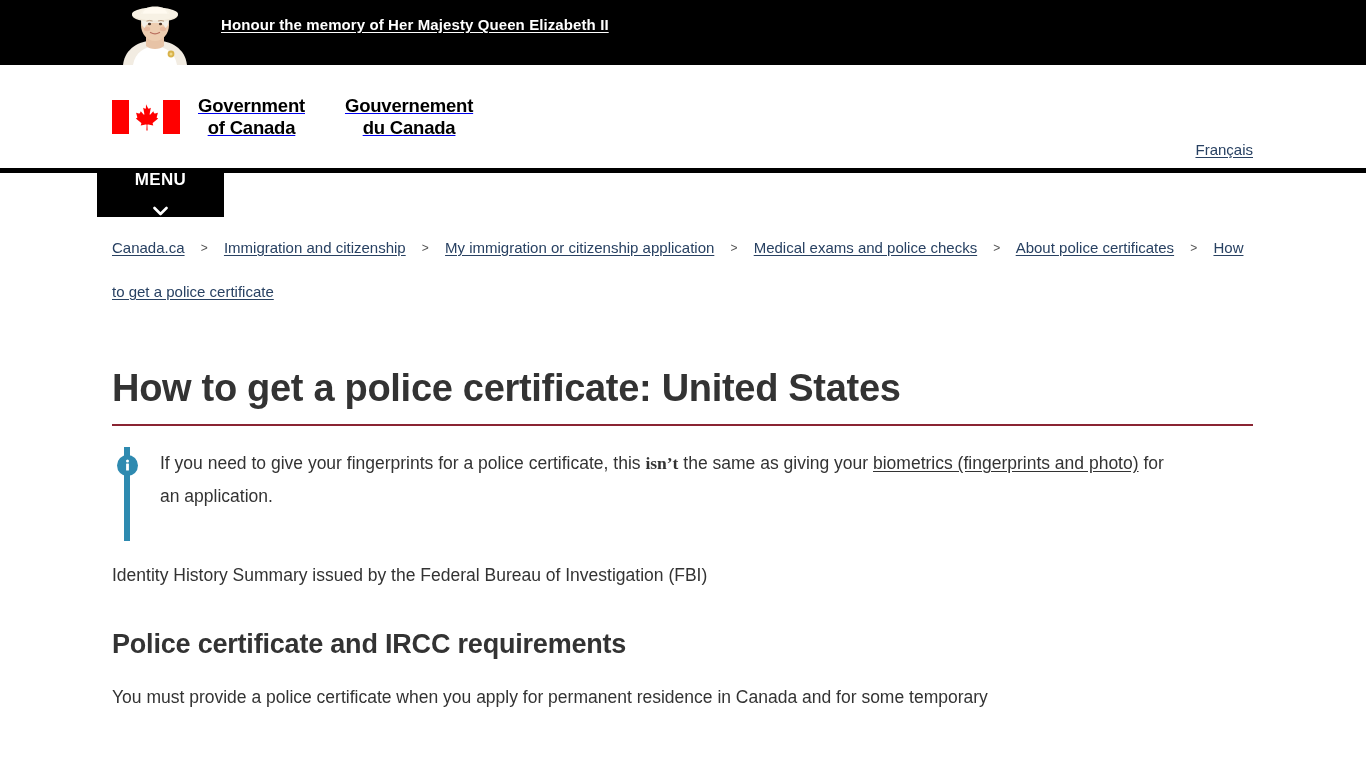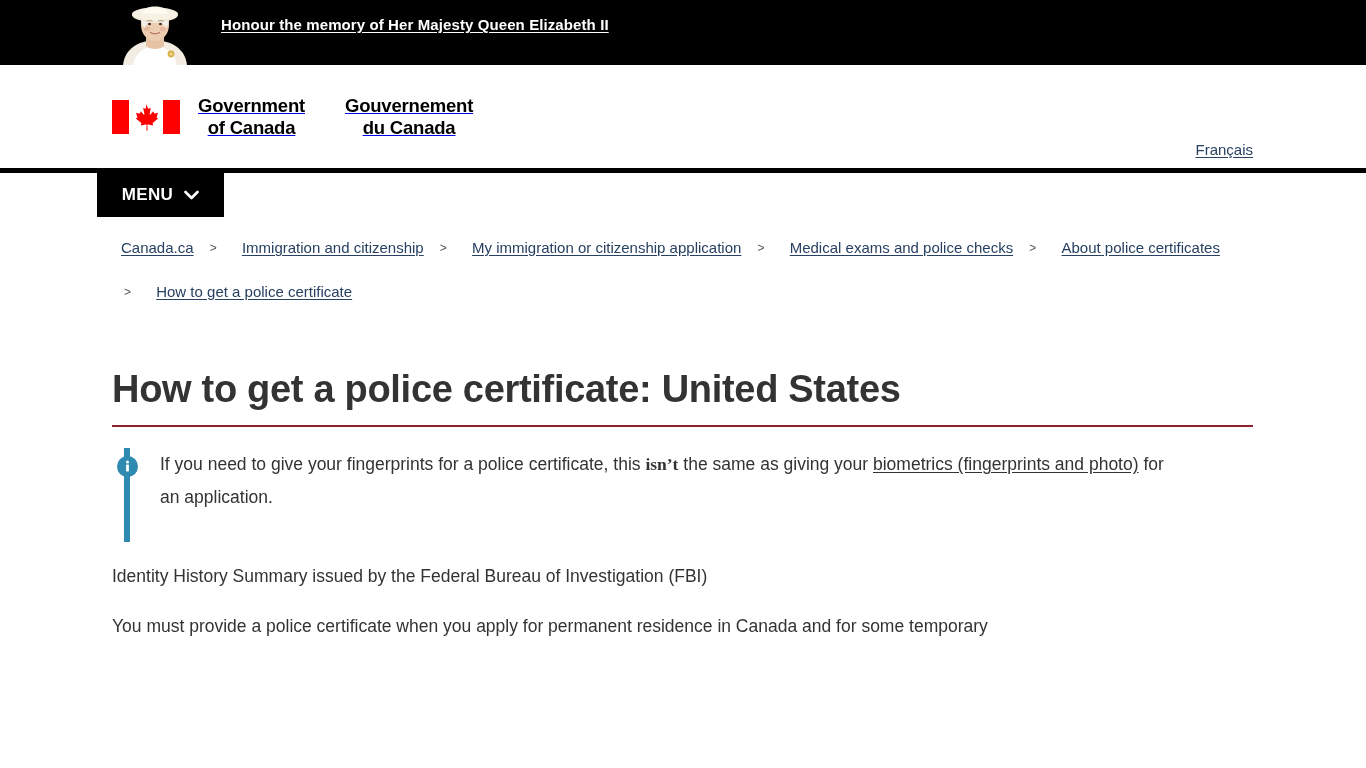--- a/index.html
+++ b/index.html
@@ -160,20 +160,21 @@
     display: flex;
     align-items: center;
     justify-content: center;
     gap: 11px;
     font-size: 17px;
     font-weight: 700;
     letter-spacing: 0.3px;
     cursor: pointer;
     font-family: "Liberation Sans", sans-serif;
     padding: 0;
+    flex-direction: column;
   }
 
   .menu-zone {
     position: relative;
     width: 1366px;
     height: 44px;
     background: #ffffff;
   }
 
   
@@ -190,21 +191,20 @@
   .breadcrumb {
     font-size: 15px;
     line-height: 43px;
     color: #284162;
     font-family: "Liberation Sans", sans-serif;
   }
   .breadcrumb a {
     color: #284162;
     text-decoration: underline;
     text-underline-offset: 2px;
-    margin-left: 9px;
   }
   .breadcrumb .sep {
     color: #555555;
     font-size: 12px;
     padding: 0 12px;
     text-decoration: none;
     display: inline-block;
     vertical-align: 1px;
   }
 
@@ -398,16 +398,17 @@
         <svg width="13" height="13" viewBox="0 0 13 13" xmlns="http://www.w3.org/2000/svg">
           <circle cx="6.5" cy="2.1" r="1.5" fill="#ffffff"></circle>
           <rect x="5.1" y="4.6" width="2.8" height="7" rx="0.4" fill="#ffffff"></rect>
         </svg>
       </span>
       <p class="callout-text"><span>If you need to give your fingerprints for a police certificate, this </span><b>isn’t</b><span> the same as giving your </span><a href="#">biometrics (fingerprints and photo)</a><span> for an application.</span></p>
     </div>
 
     <p class="body-text">Identity History Summary issued by the Federal Bureau of Investigation (FBI)</p>
 
+    <h2 class="section-title">Police certificate and IRCC requirements</h2>
     <p class="body-text">You must provide a police certificate when you apply for permanent residence in Canada and for some temporary</p>
 
   </div>
 </div>
 
 </body></html>

